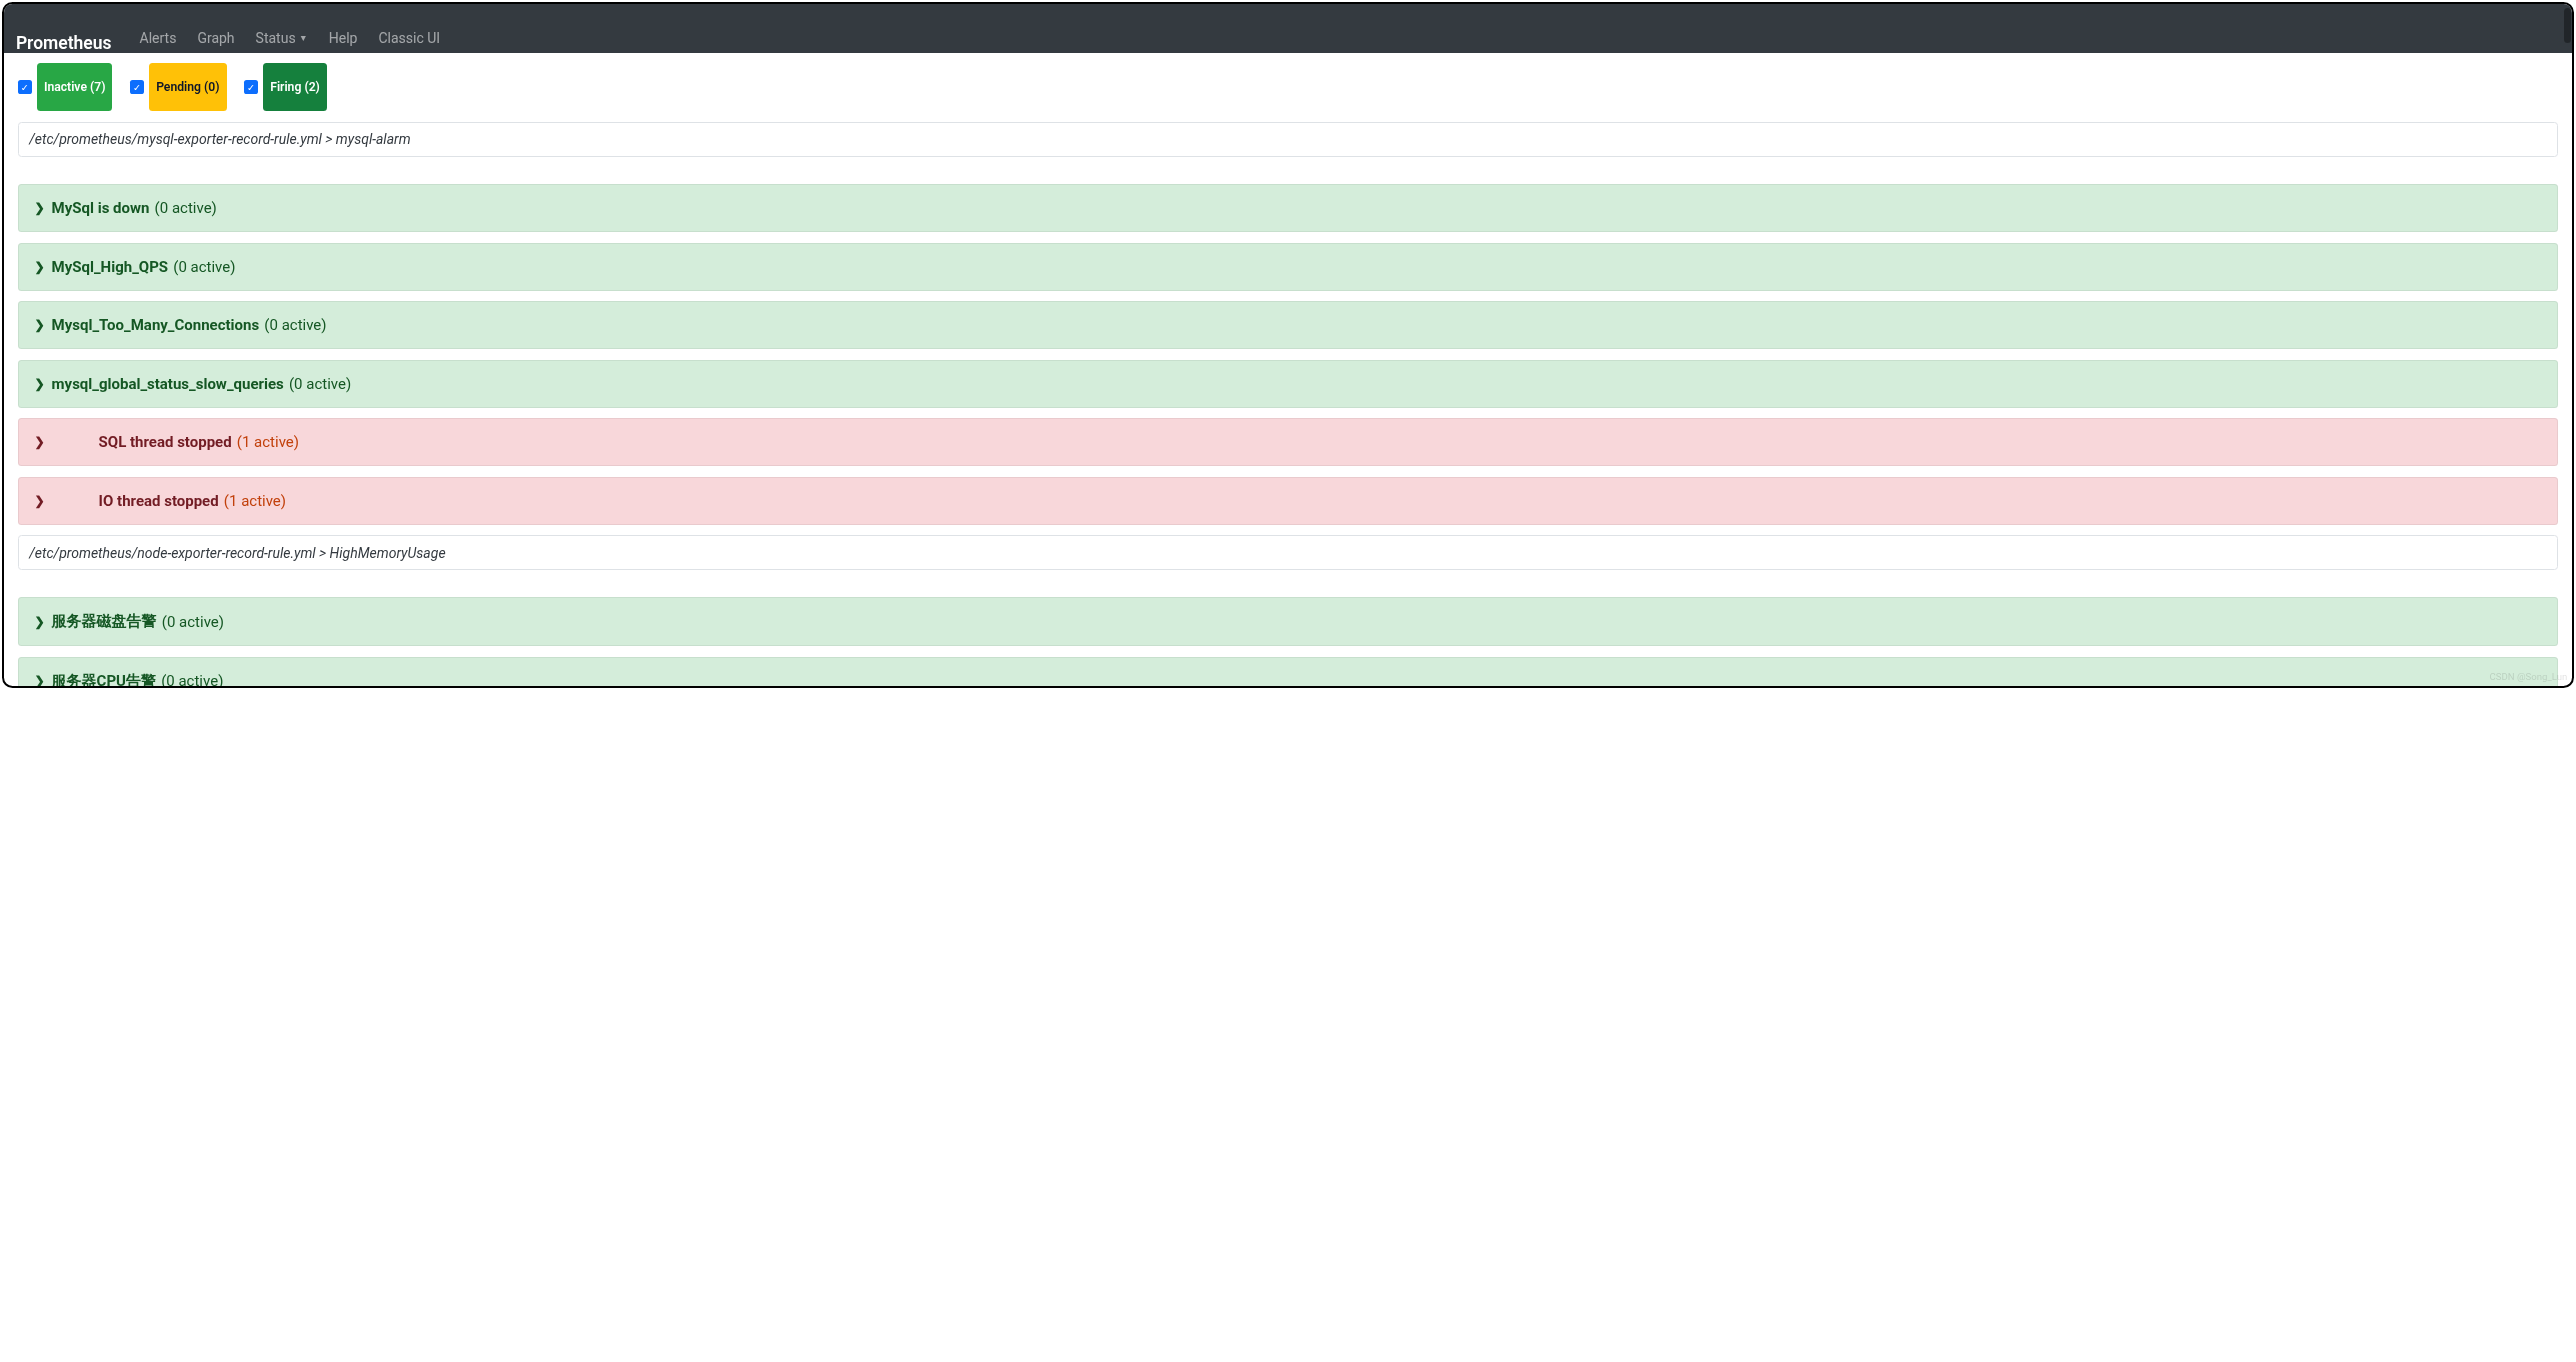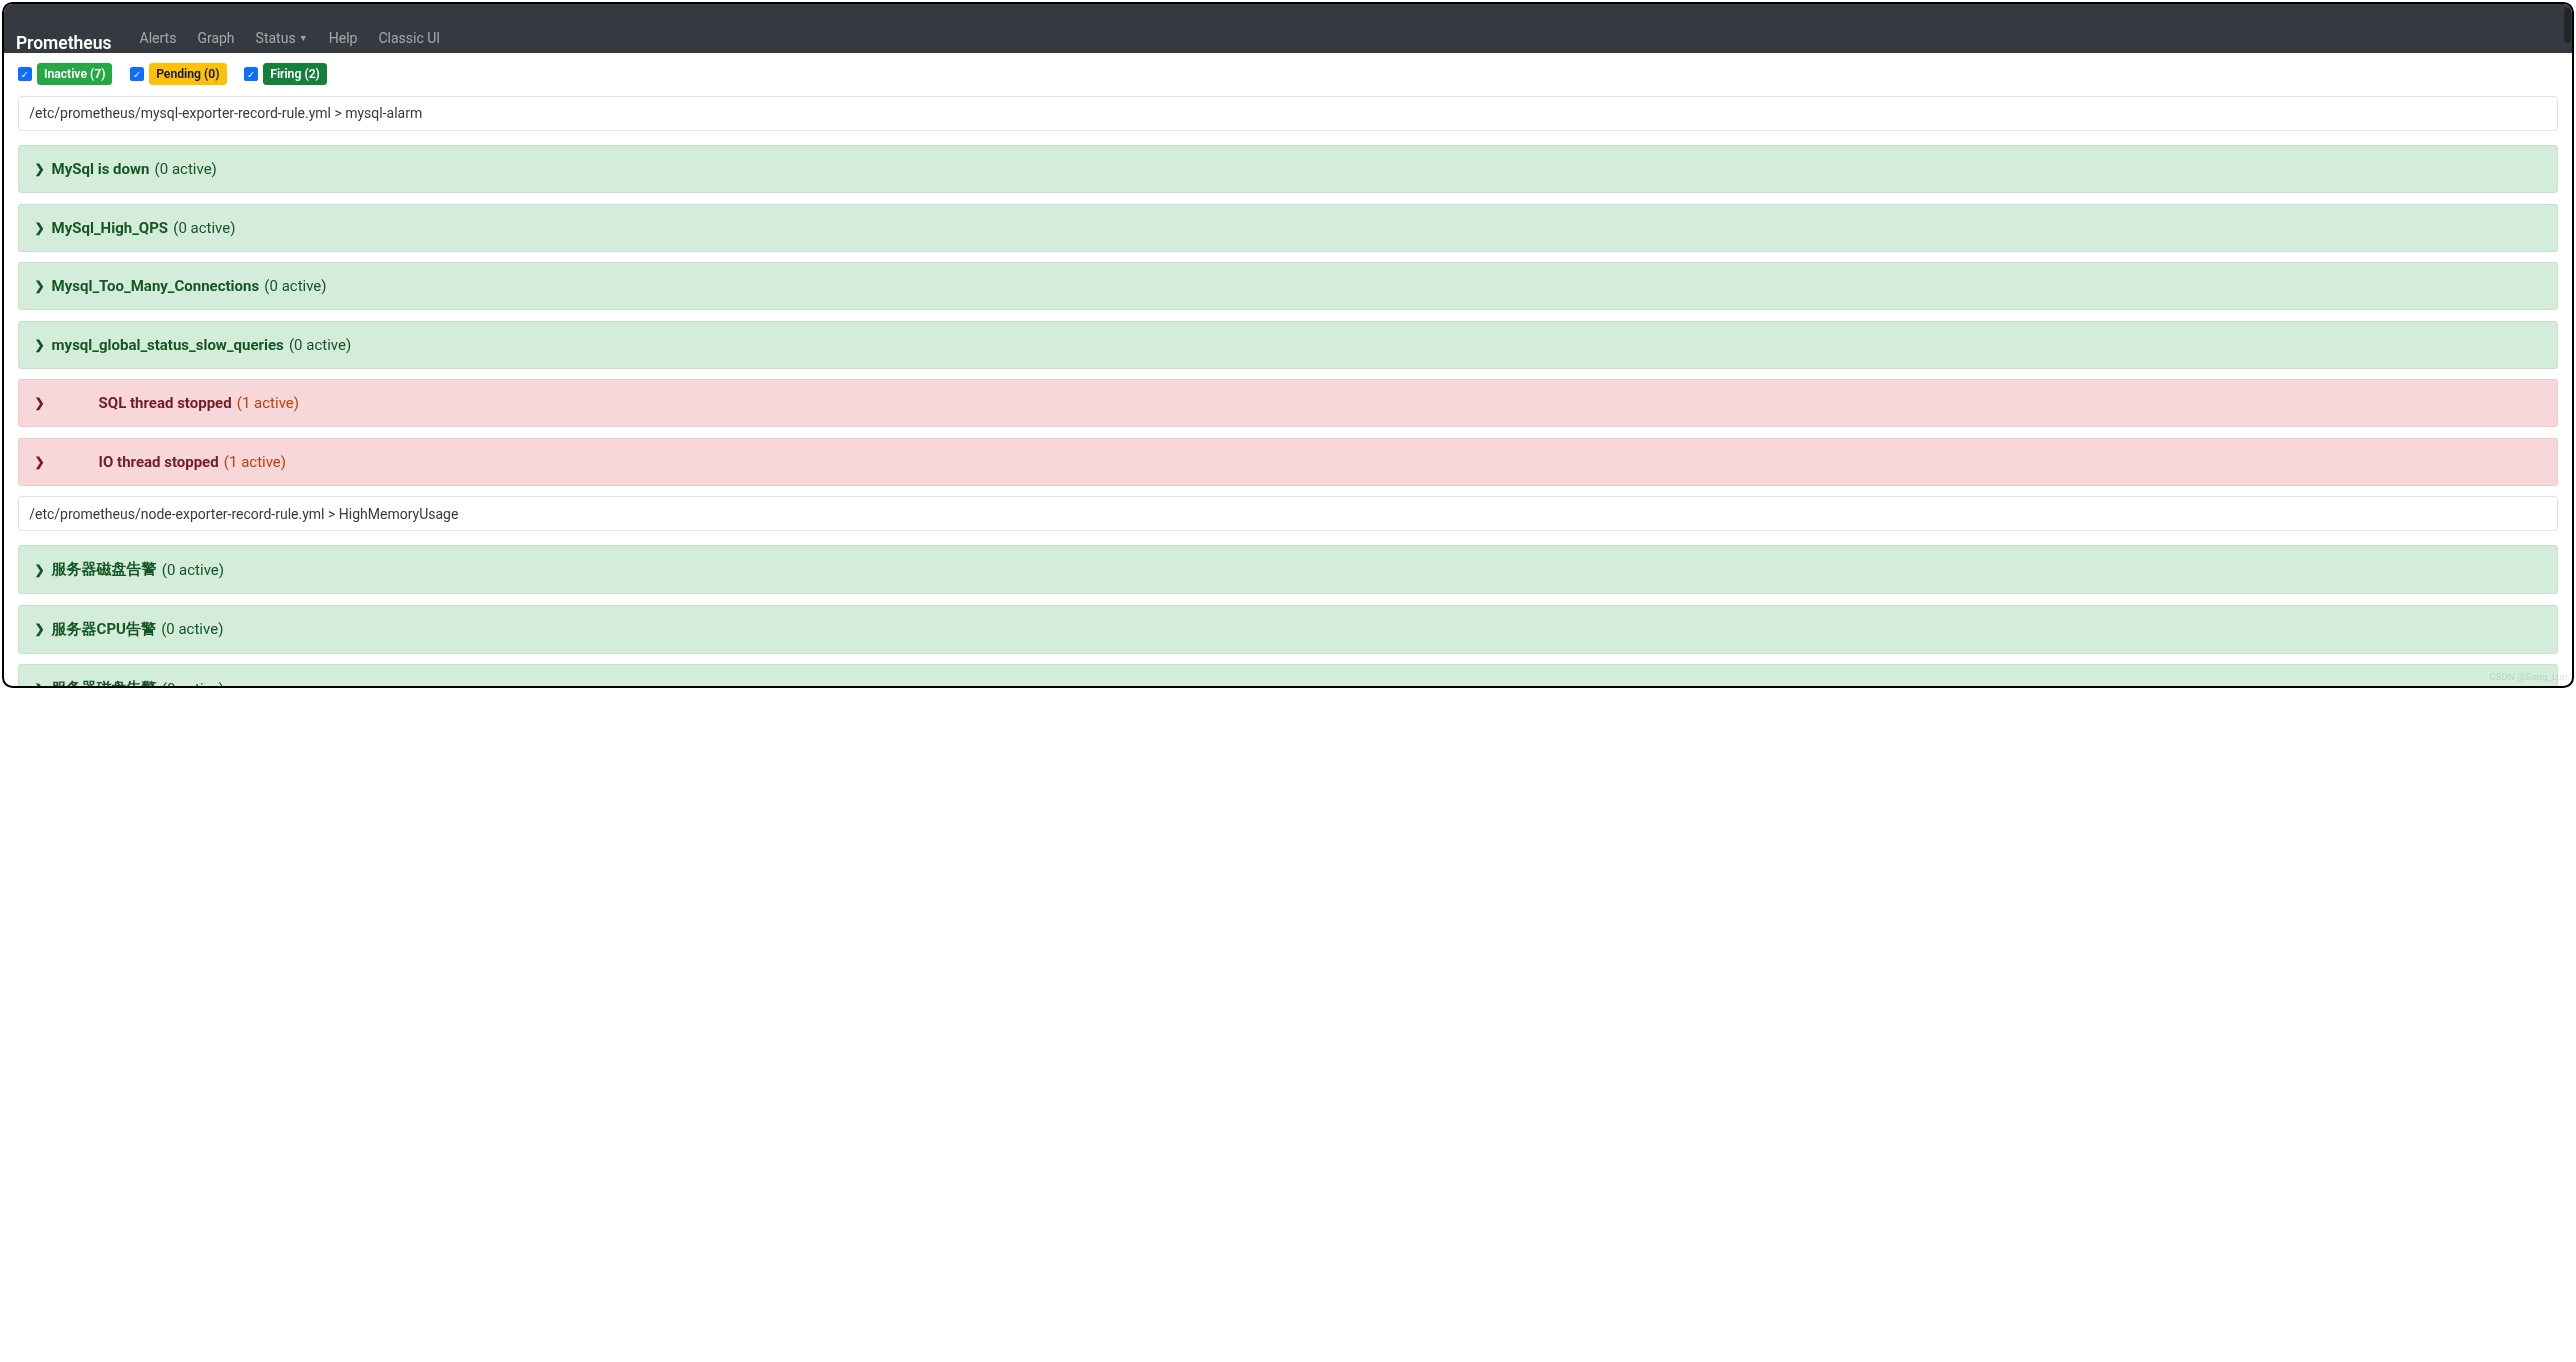--- a/index.html
+++ b/index.html
@@ -66,37 +66,38 @@
       background: #0d6efd;
       border-radius: 2.6px;
       display: flex;
       align-items: center;
       justify-content: center;
       color: #fff;
       font-size: 9.6px;
       cursor: pointer;
     }
     .badge {
-      padding: 4px 7px;
+      padding: 17px 7px;
       border-radius: 3.5px;
       font-size: 12.2px;
       font-weight: 600;
       color: #fff;
     }
     .badge-green { background: #28a745; }
     .badge-yellow { background: #ffc107; color: #0f172a; }
     .badge-red { background: #15803d; }
     .group-header {
       border: 0.9px solid #dee2e6;
       border-radius: 3.5px;
       padding: 8.7px 10.5px;
       font-size: 14px;
       color: #343a40;
-      margin-bottom: 14px;
+      margin-bottom: 27px;
       background: #fff;
+      font-style: italic;
     }
     .alert-row {
       border: 0.9px solid rgba(0,0,0,0.06);
       border-radius: 3.5px;
       padding: 14px 15.7px;
       margin-bottom: 10.5px;
       cursor: pointer;
       display: flex;
       align-items: center;
     }

